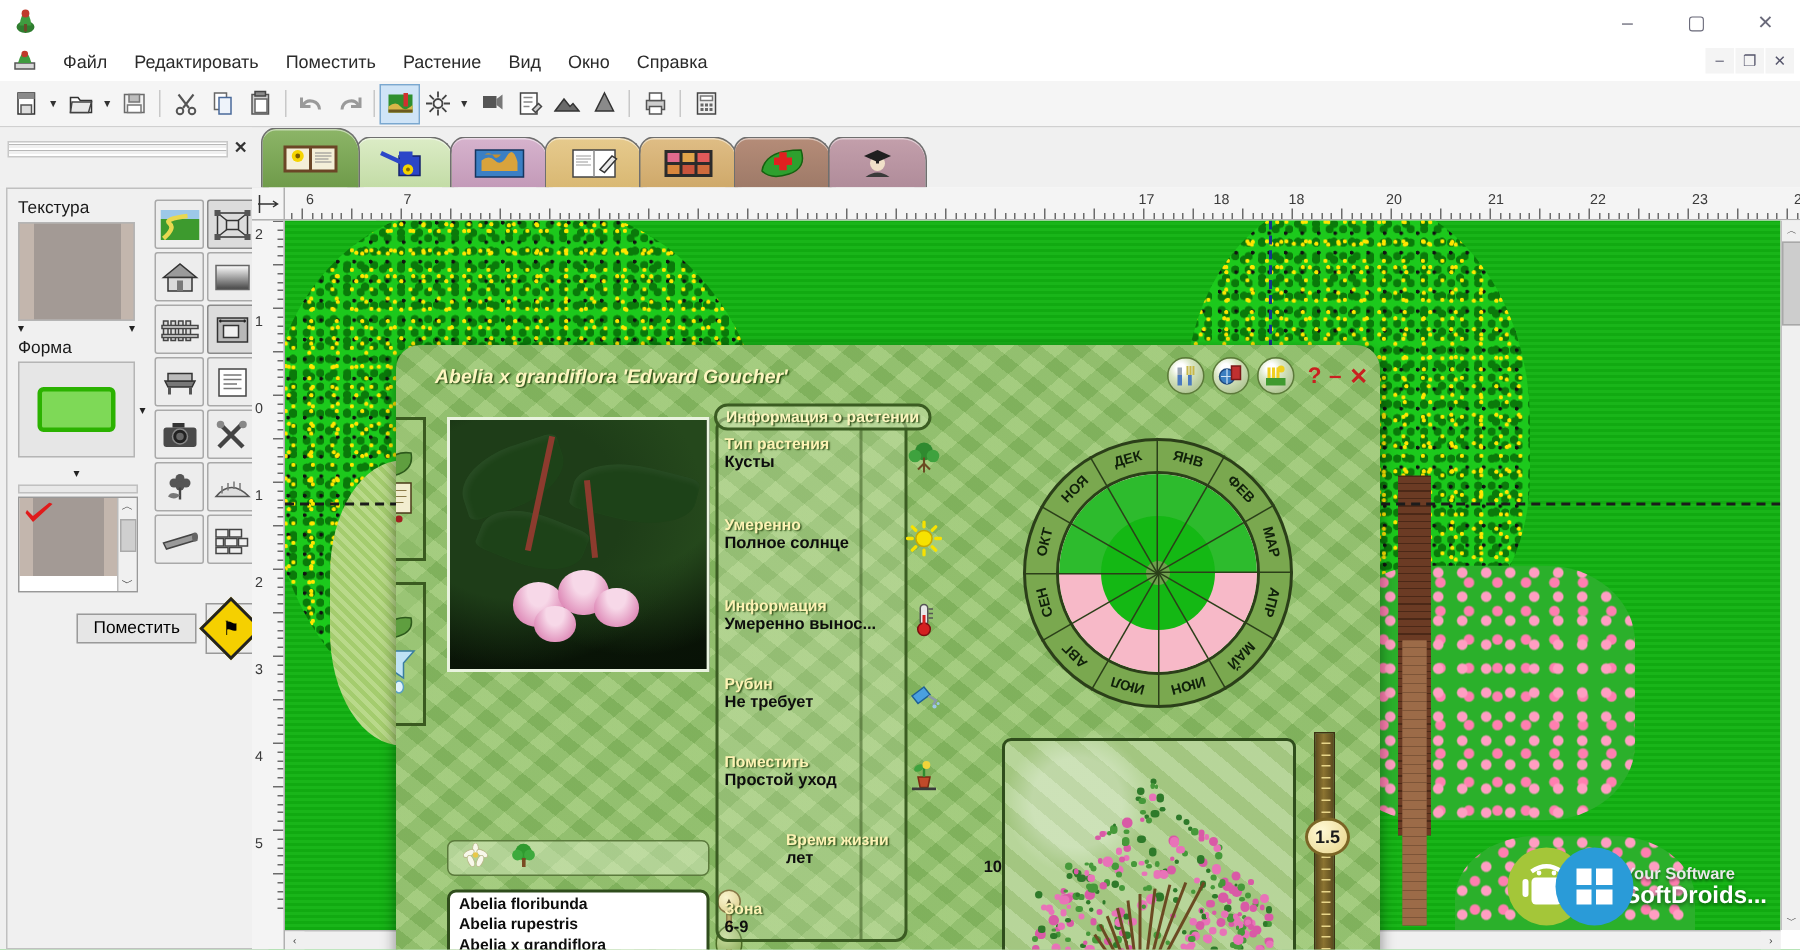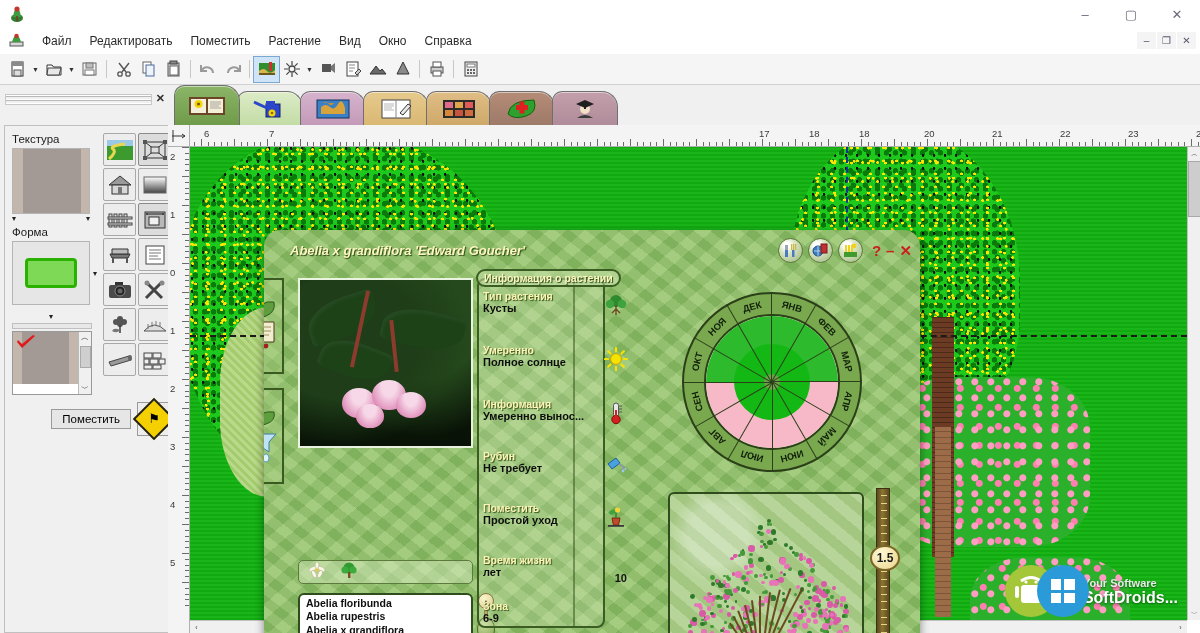--- a/index.html
+++ b/index.html
@@ -1154,21 +1154,21 @@
               <div class="iicon">
                 <svg width="24" height="24" viewBox="0 0 24 24">
                   <path d="M8 13h8l-1.4 7H9.4z" fill="#c04a2a" stroke="#7a2a12"></path>
                   <path d="M12 13V6" stroke="#2f8a2f" stroke-width="1.6"></path>
                   <ellipse cx="8.6" cy="7" rx="3.4" ry="2.2" fill="#3ea23e" transform="rotate(-25 8.6 7)"></ellipse>
                   <circle cx="13.6" cy="5" r="2.6" fill="#f2d43a"></circle>
                   <rect x="4" y="20" width="16" height="1.8" fill="#3a3a3a"></rect>
                 </svg>
               </div>
             </div>
-            <div class="inforow" style="top: 276px;">
+            <div class="inforow" style="top: 276px; margin-left: 41px;">
               <div class="ik">Время жизни</div>
               <div class="iv">лет</div>
               <div class="ival-num">10</div>
             </div>
             <div class="inforow" style="top: 322px;">
               <div class="ik">Зона</div>
               <div class="iv">6-9</div>
             </div>
           </div>
       </div>

